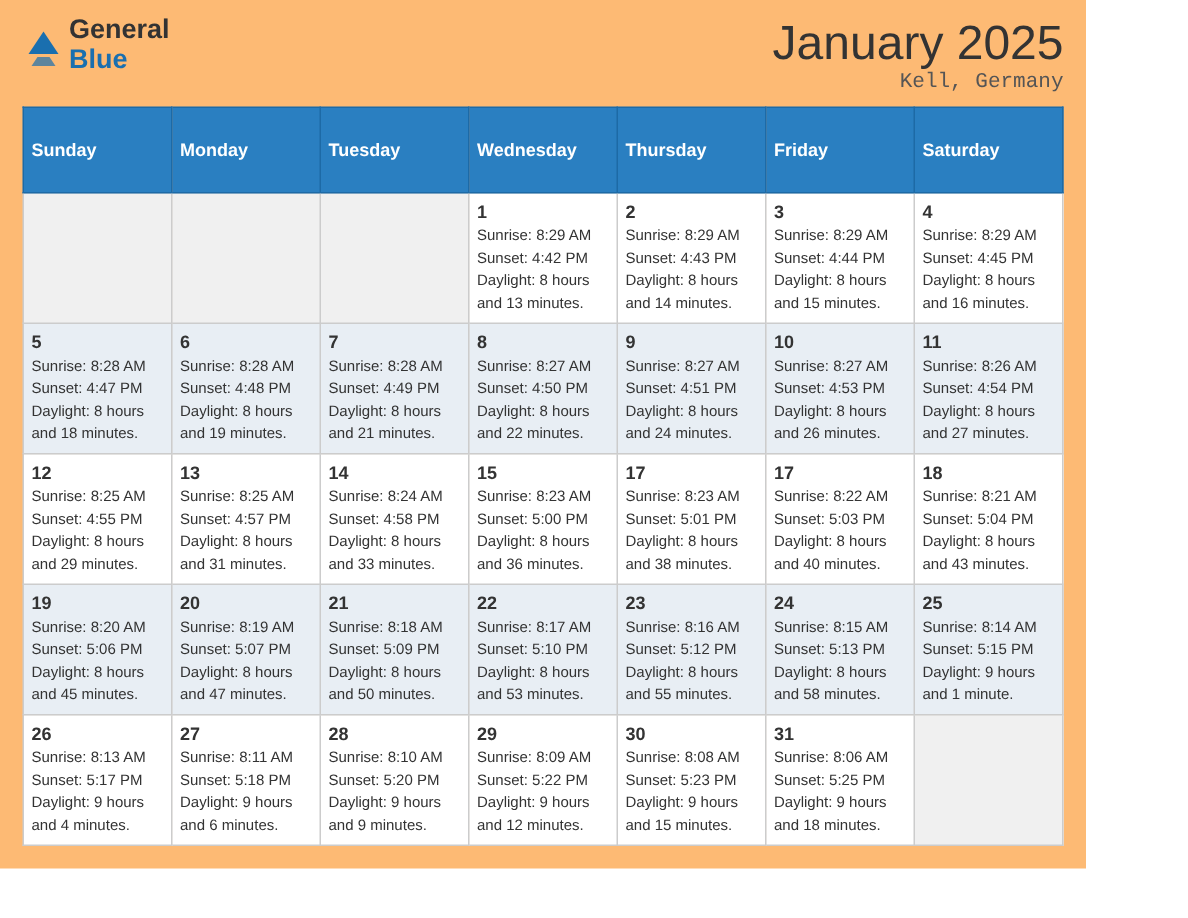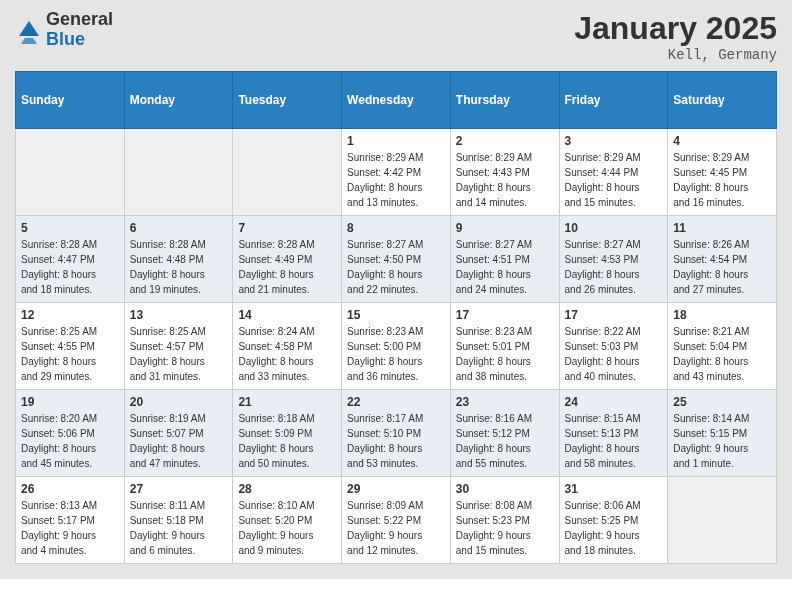--- a/index.html
+++ b/index.html
@@ -4,22 +4,22 @@
   <style>
     * { box-sizing: border-box; margin: 0; padding: 0; }
     body {
       font-family: Arial, Helvetica, sans-serif;
       background: #fff;
       width: 792px;
       min-height: 612px;
       padding: 0;
     }
     .page {
-      width: 792px;
-      background: #e5e5e5;
+      width: 724px;
+      background: #fdba74;
       padding: 10px 15px 15px 15px;
     }
     .header {
       display: flex;
       justify-content: space-between;
       align-items: flex-start;
       margin-bottom: 8px;
     }
     .logo {
       display: flex;
@@ -43,21 +43,21 @@
     .logo-icon {
       width: 28px;
       height: 28px;
       margin-right: 3px;
     }
     .title-block {
       text-align: right;
     }
     .month-title {
       font-size: 32px;
-      font-weight: bold;
+      font-weight: normal;
       color: #333;
     }
     .location {
       font-size: 14px;
       color: #555;
       font-family: Liberation Mono, monospace;
     }
     .calendar {
       width: 100%;
       border-collapse: collapse;

